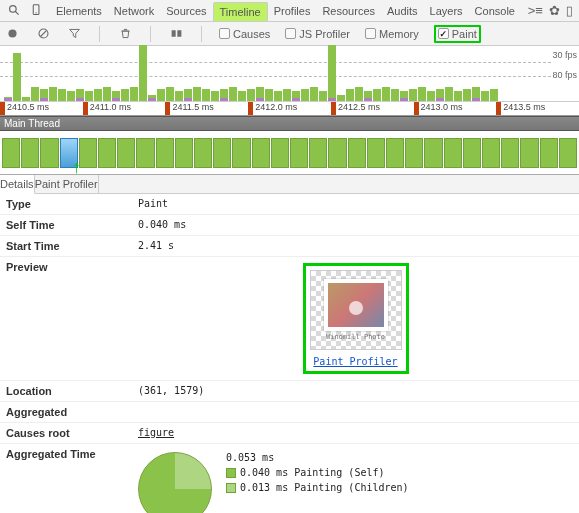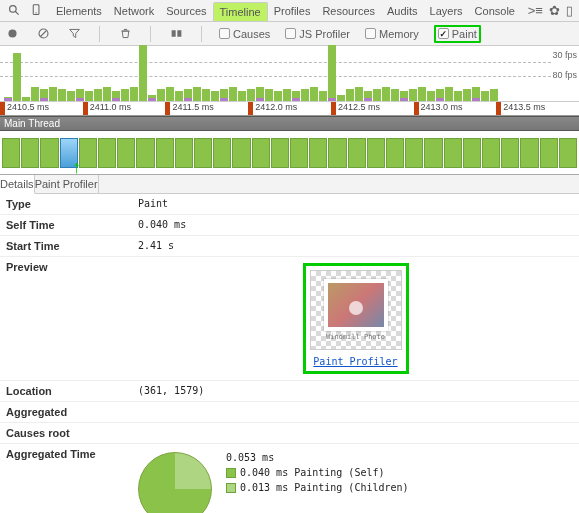--- a/index.html
+++ b/index.html
@@ -312,20 +312,21 @@
   </div>
   <div class="prop-row">
       <div class="prop-key">Location</div>
       <div class="prop-val">(361, 1579)</div>
     </div>
   <div class="prop-row">
       <div class="prop-key">Aggregated</div>
     </div>
   <div class="prop-row">
       <div class="prop-key">Causes root</div>
+      <div class="prop-val"><span class="link" style="color:#222">figure</span></div>
     </div>
   <div class="prop-row" style="border-bottom:none">
     <div class="prop-key">Aggregated Time</div>
     <div class="prop-val">
       <div class="agg">
         <div class="pie"></div>
         <div class="legend">
           <div>0.053 ms</div>
           <div><span class="legend-sw" style="background:#8bc34a"></span><span>0.040 ms Painting (Self)</span></div>
           <div><span class="legend-sw" style="background:#aed581"></span><span>0.013 ms Painting (Children)</span></div>

